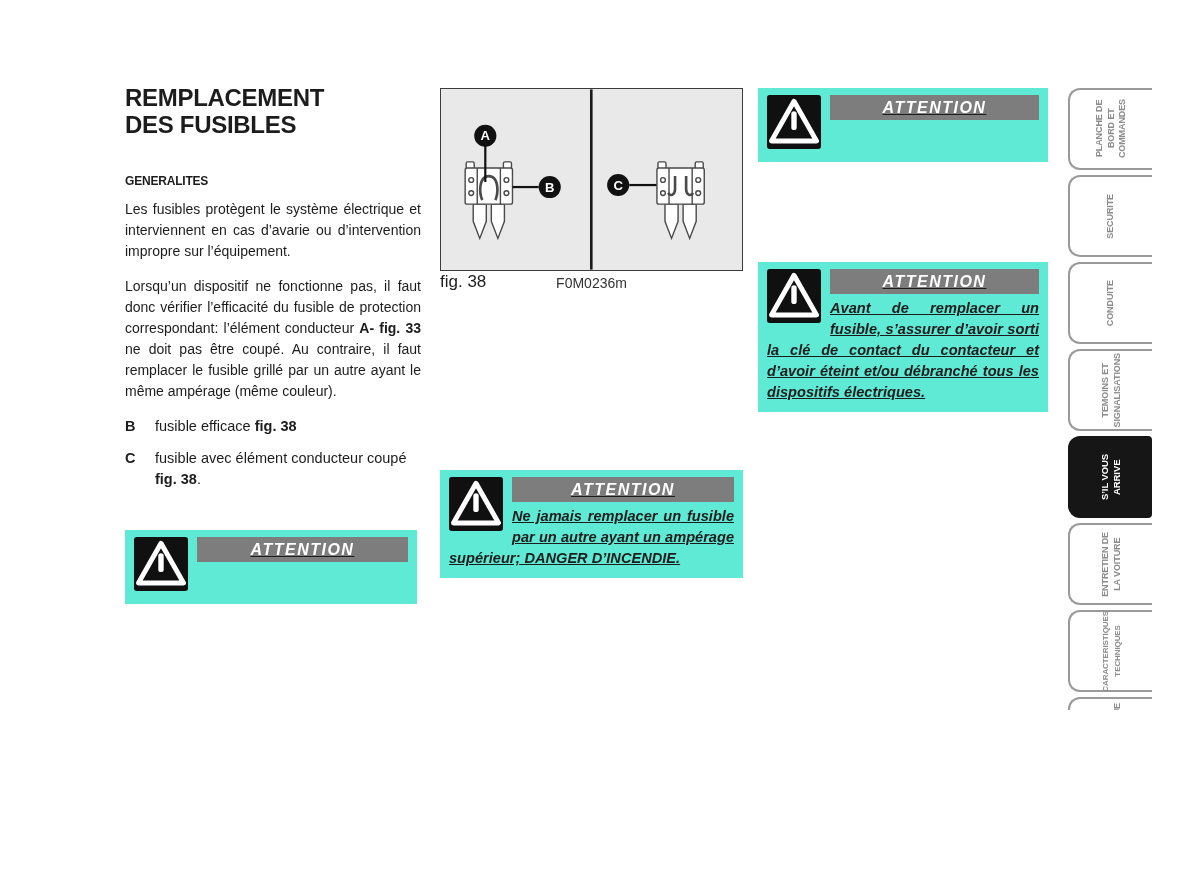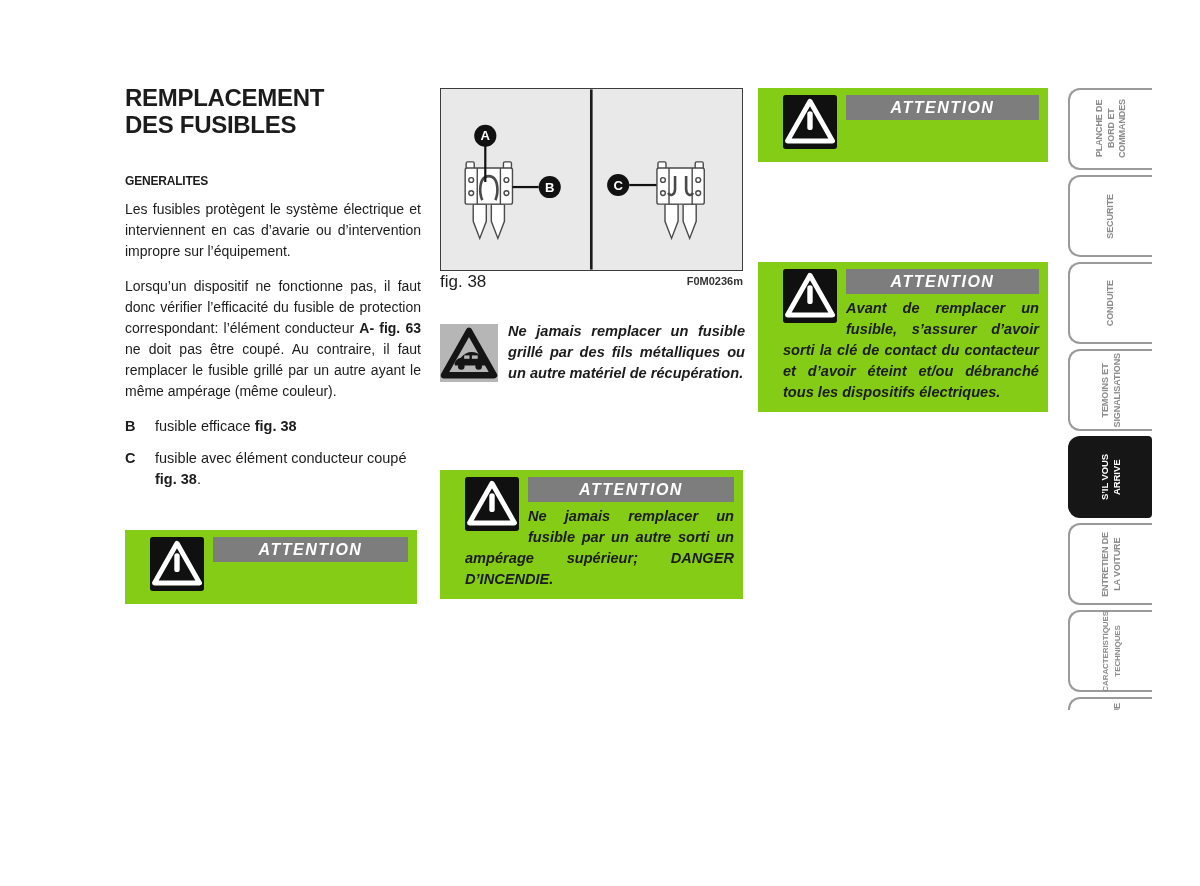--- a/index.html
+++ b/index.html
@@ -6,31 +6,31 @@
   .page{position:relative;width:1200px;height:710px;background:#ffffff;overflow:hidden;
         font-family:"Liberation Sans","DejaVu Sans",sans-serif;color:#1c1c1c;}
   
   .col-left{position:absolute;left:125px;top:84px;width:296px;}
   .title{margin:0 0 36px 0;font-size:24px;line-height:27px;font-weight:bold;letter-spacing:-.3px;white-space:pre-line;}
   .heading{margin:0 0 11px 0;font-size:12px;font-weight:bold;letter-spacing:-.2px;}
   .body-p{margin:0 0 14px 0;font-size:14px;line-height:21px;text-align:justify;hyphens:auto;-webkit-hyphens:auto;}
   .list-item{position:relative;padding-left:30px;font-size:14.5px;line-height:21px;margin-bottom:11px;text-align:left;}
   .list-letter{position:absolute;left:0;top:0;font-weight:bold;}
   
-  .warn-box{position:absolute;background:#84cc16;padding:7px 9px 9px 25px;box-sizing:border-box;}
+  .warn-box{position:absolute;background:#5eead4;padding:7px 9px 9px 9px;box-sizing:border-box;text-decoration:underline;}
   .warn-icon{float:left;width:54px;height:54px;margin:0 9px 4px 0;}
   .warn-bar{overflow:hidden;background:#7d7d7d;color:#fff;font-weight:bold;font-style:italic;
             text-align:center;font-size:16px;line-height:25px;letter-spacing:1.5px;}
   .warn-text{font-weight:bold;font-style:italic;font-size:14.6px;line-height:21px;text-align:justify;margin-top:4px;hyphens:auto;-webkit-hyphens:auto;}
   
   .figure{position:absolute;left:440px;top:88px;width:303px;height:183px;background:#e9e9e9;
           border:1.5px solid #3c3c3c;box-sizing:border-box;}
   .figure svg{display:block;width:100%;height:100%;}
   .fig-label{position:absolute;left:440px;top:272px;font-size:17px;}
-  .fig-code{position:absolute;left:440px;top:275px;width:303px;text-align:right;font-size:11px;font-weight:bold;color:#333;}
+  .fig-code{position:absolute;left:440px;top:275px;width:303px;text-align:center;font-size:14px;font-weight:normal;color:#333;}
   
   .car-warn{position:absolute;left:440px;top:321px;width:305px;display:flex;gap:10px;align-items:flex-start;}
   .car-warn svg{width:58px;height:58px;flex:none;margin-top:3px;}
   .car-warn .warn-text{margin-top:0;flex:1;}
   
   .tab{position:absolute;left:1068px;width:84px;height:82px;background:#fff;
        border:2px solid #9a9a9a;border-right:none;border-radius:12px 0 0 12px;
        display:flex;align-items:center;justify-content:center;box-sizing:border-box;}
   .tab .lbl{writing-mode:vertical-rl;transform:rotate(180deg);white-space:pre-line;text-align:center;
             font-weight:bold;font-size:9px;line-height:11.5px;color:#8c8c8c;letter-spacing:-.1px;}
@@ -42,21 +42,21 @@
 </head>
 <body>
 
 <div class="page">
 
   <div class="col-left">
     <h1 class="title">REMPLACEMENT
 DES FUSIBLES</h1>
     <h2 class="heading">GENERALITES</h2>
     <p class="body-p">Les fusibles protègent le système électrique et interviennent en cas d’avarie ou d’intervention impropre sur l’équipement.</p>
-    <p class="body-p"><span>Lorsqu’un dispositif ne fonctionne pas, il faut donc vérifier l’efficacité du fusible de protection correspondant: l’élément conducteur </span><b>A- fig. 63</b><span> ne doit pas être coupé. Au contraire, il faut remplacer le fusible grillé par un autre ayant le même ampérage (même couleur).</span></p>
+    <p class="body-p"><span>Lorsqu’un dispositif ne fonctionne pas, il faut donc vérifier l’efficacité du fusible de protection correspondant: l’élément conducteur </span><b>A- fig. 33</b><span> ne doit pas être coupé. Au contraire, il faut remplacer le fusible grillé par un autre ayant le même ampérage (même couleur).</span></p>
     <div class="list-item">
       <span class="list-letter">B</span><span>fusible efficace </span><b>fig. 38</b><span></span>
     </div>
     <div class="list-item">
       <span class="list-letter">C</span><span>fusible avec élément conducteur coupé </span><b>fig. 38</b><span>.</span>
     </div>
   </div>
 
   <div class="warn-box" style="left:125px;top:530px;width:292px;">
     <svg class="warn-icon" viewBox="0 0 60 60">
@@ -115,43 +115,29 @@
       <g>
         <line x1="187" y1="95" x2="214" y2="95" stroke="#111" stroke-width="2.2"></line>
         <circle cx="176" cy="95" r="11" fill="#111"></circle>
         <text x="176" y="99.5" fill="#fff" font-size="13" font-weight="bold" text-anchor="middle">C</text>
       </g>
     </svg>
   </div>
   <div class="fig-label">fig. 38</div>
   <div class="fig-code">F0M0236m</div>
 
-  <div class="car-warn">
-    <svg viewBox="0 0 60 60">
-      <rect width="60" height="60" fill="#b6b6b6"></rect>
-      <path d="M30 7 L56 53 H4 Z" fill="#b6b6b6" stroke="#151515" stroke-width="6.5" stroke-linejoin="round"></path>
-      <g fill="#151515">
-        <path d="M15 41 q1.5 -5 6.5 -6 q5 -6 11 -6 q7 0 10 5 q6 1 7 7 l-0.5 2 H15.5 Z"></path>
-        <circle cx="22" cy="44" r="3.4"></circle>
-        <circle cx="40" cy="44" r="3.4"></circle>
-      </g>
-      <rect x="25" y="32.5" width="5.5" height="3.5" fill="#b6b6b6"></rect>
-      <rect x="33" y="32.5" width="6" height="3.5" fill="#b6b6b6"></rect>
-    </svg>
-    <div class="warn-text">Ne jamais remplacer un fusible grillé par des fils métalliques ou un autre matériel de récupération.</div>
-  </div>
 
   <div class="warn-box" style="left:440px;top:470px;width:303px;">
     <svg class="warn-icon" viewBox="0 0 60 60">
       <rect width="60" height="60" rx="3" fill="#101010"></rect>
       <path d="M30 7 L55 51 H5 Z" fill="none" stroke="#fff" stroke-width="5.5" stroke-linejoin="round"></path>
       <path d="M30 21 v15" stroke="#fff" stroke-width="6" stroke-linecap="round"></path>
     </svg>
     <div class="warn-bar">ATTENTION</div>
-    <div class="warn-text">Ne jamais remplacer un fusible par un autre sorti un ampérage supérieur; DANGER D’INCENDIE.</div>
+    <div class="warn-text">Ne jamais remplacer un fusible par un autre ayant un ampérage supérieur; DANGER D’INCENDIE.</div>
   </div>
 
   <div class="warn-box" style="left:758px;top:88px;width:290px;">
     <svg class="warn-icon" viewBox="0 0 60 60">
       <rect width="60" height="60" rx="3" fill="#101010"></rect>
       <path d="M30 7 L55 51 H5 Z" fill="none" stroke="#fff" stroke-width="5.5" stroke-linejoin="round"></path>
       <path d="M30 21 v15" stroke="#fff" stroke-width="6" stroke-linecap="round"></path>
     </svg>
     <div class="warn-bar">ATTENTION</div>
   </div>

